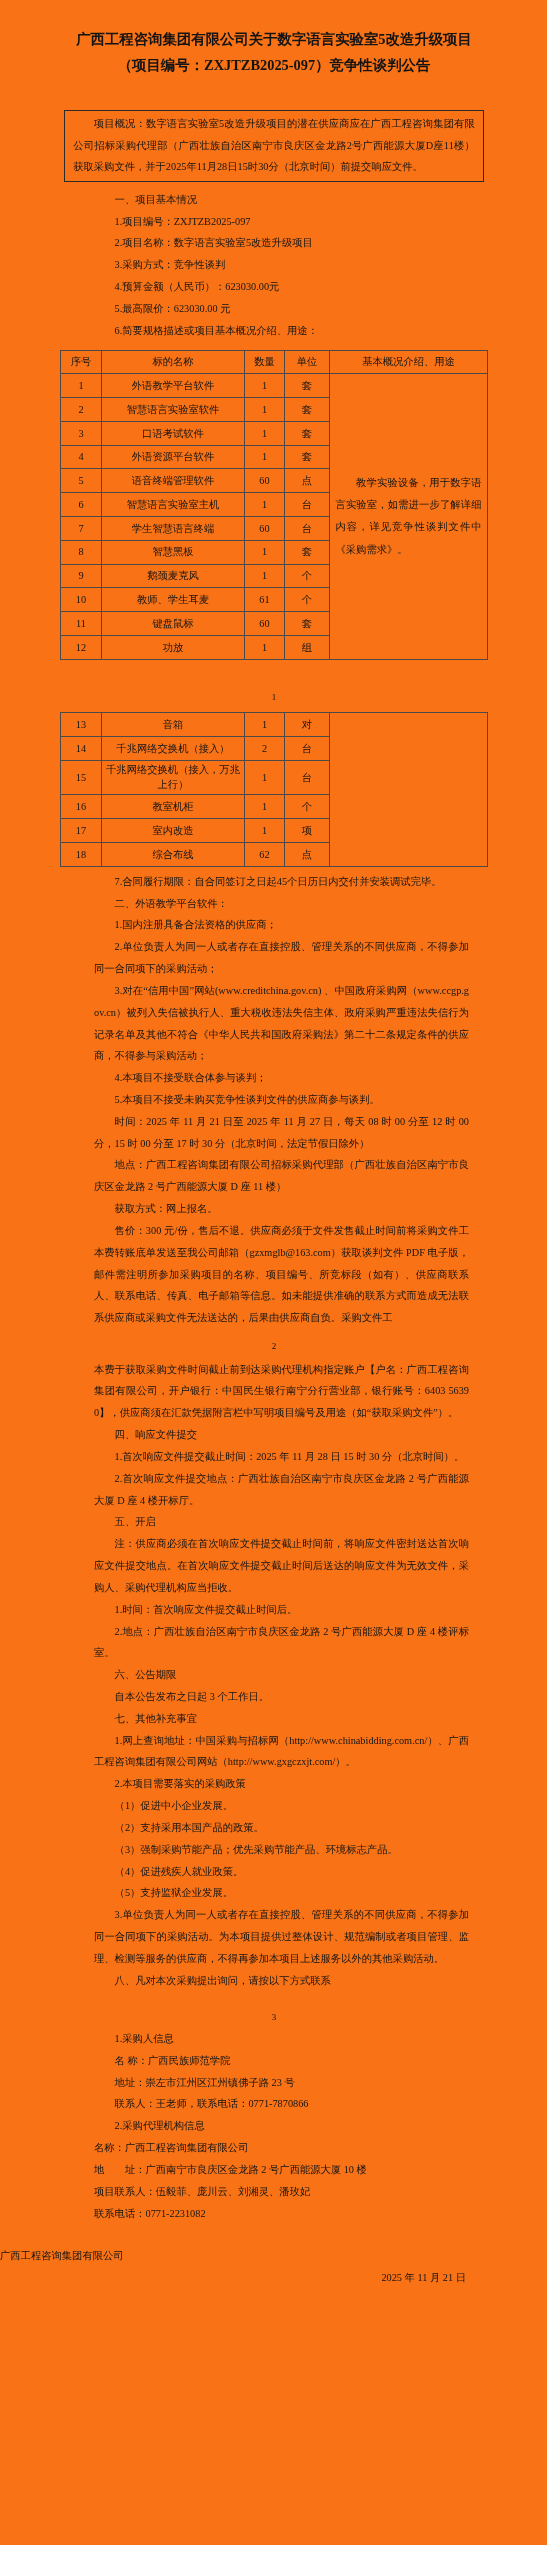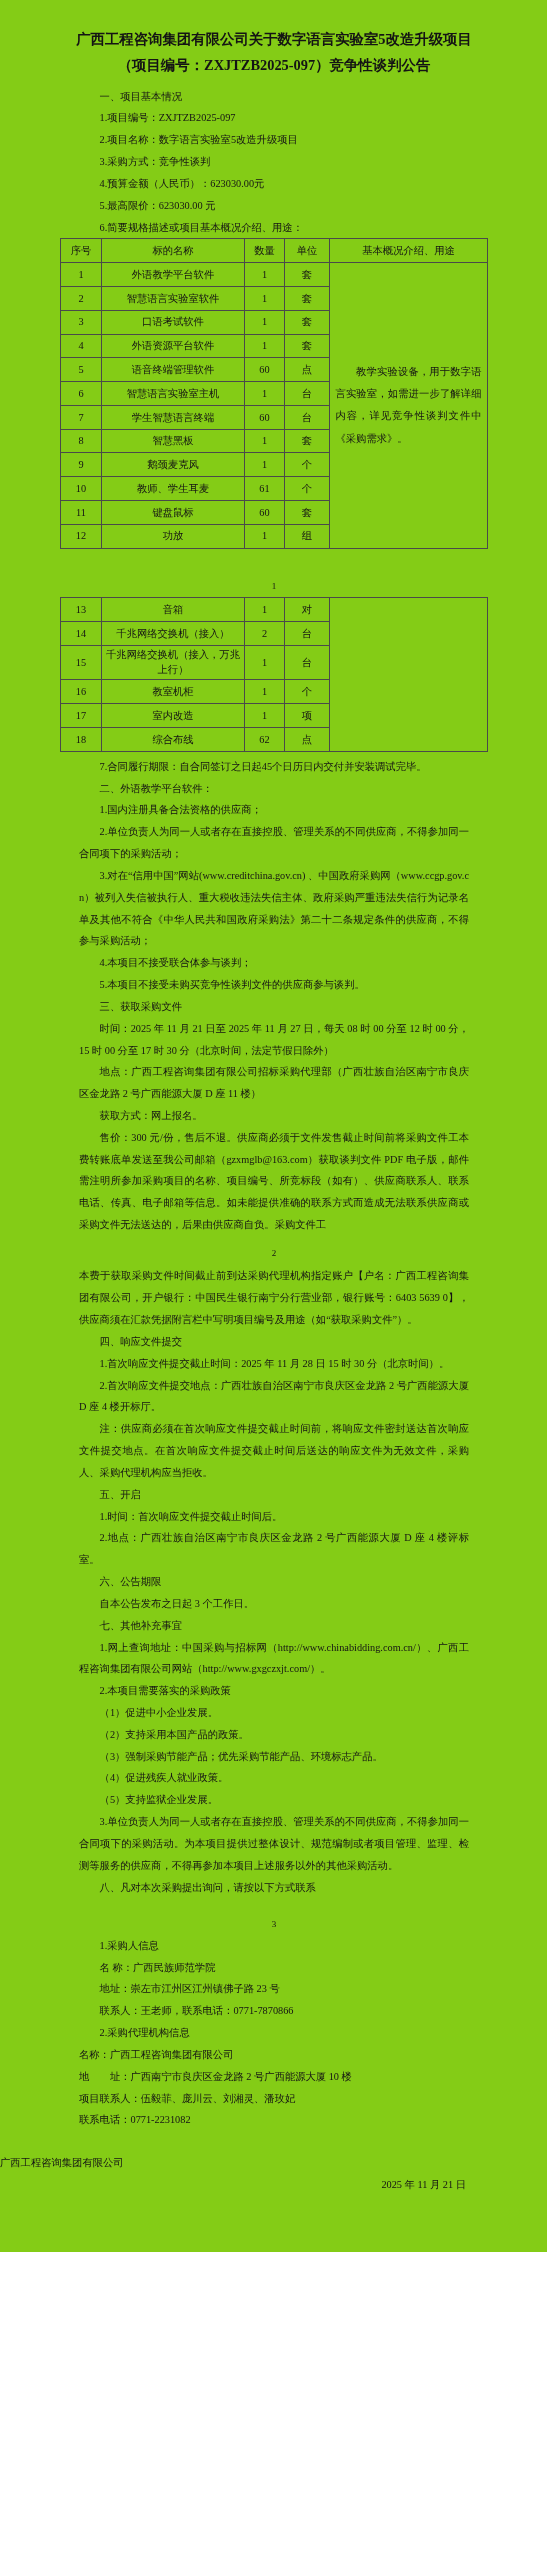--- a/index.html
+++ b/index.html
@@ -1,30 +1,30 @@
 <!DOCTYPE html>
 <html style="font-size:11px"><head>
 <meta charset="utf-8">
 <style>
   html,body{margin:0;padding:0;background:#ffffff;}
   .doc{
     position:relative;
-    width:548px;height:2252px;box-sizing:border-box;overflow:hidden;
-    background:#84cc16;color:#141414;
+    width:548px;height:2545px;box-sizing:border-box;overflow:hidden;
+    background:#f97316;color:#141414;
     font-family:"Liberation Serif","DejaVu Serif",serif;
   }
   .title{margin:0;padding:27px 66px 0;text-align:center;font-size:14.4px;font-weight:bold;line-height:1.8;}
   .title .tline{display:block;}
   .overview-box{margin:31.5px 64px 0;border:0.7px solid #2b2b2b;padding:1.4px 8.2px 2.7px;}
   .para{margin:0;font-size:10.3px;line-height:2.12;text-align:justify;text-indent:2em;word-break:break-all;}
   .noindent{text-indent:0;}
-  .content{padding:0 79px;}
+  .content{padding:0 79px;margin-left:15px;}
   .mt10{margin-top:6.8px;}
   .mt6{margin-top:4.1px;}
-  .itemtable{border-collapse:collapse;margin:0 0 0 60px;width:427px;font-size:10.3px;table-layout:fixed;}
+  .itemtable{border-collapse:collapse;margin:8px 0 0 60px;width:427px;font-size:10.3px;table-layout:fixed;}
   .itemtable th,.itemtable td{border:0.7px solid #4a4a4a;text-align:center;vertical-align:middle;font-weight:normal;padding:1.4px 2.1px;height:20px;line-height:1.5;word-break:break-all;}
   .itemtable .note-cell{vertical-align:middle;}
   .note-cell .para{line-height:2.15;padding:0 3.4px;}
   .pagenum{text-align:center;font-size:9px;line-height:1.6;color:#141414;}
   .pn1{margin:30px 0 4.1px;}
   .pn2{margin:10.3px 0 4.8px;}
   .pn3{margin:18.5px 0 3.4px;}
   .pn4{margin:0;}
   .sign-company{text-align:left;padding-right:48px;margin-top:20.5px;}
   .sign-date{text-align:right;padding-right:82px;}
@@ -33,20 +33,23 @@
 </head>
 <body>
 
 <div class="doc">
 
   <h1 class="title">
     <span class="tline">广西工程咨询集团有限公司关于数字语言实验室5改造升级项目</span>
     <span class="tline">（项目编号：ZXJTZB2025-097）竞争性谈判公告</span>
   </h1>
 
+  <div class="overview-box">
+    <p class="para">项目概况：数字语言实验室5改造升级项目的潜在供应商应在广西工程咨询集团有限公司招标采购代理部（广西壮族自治区南宁市良庆区金龙路2号广西能源大厦D座11楼）获取采购文件，并于2025年11月28日15时30分（北京时间）前提交响应文件。</p>
+  </div>
 
   <div class="content">
     <p class="para mt10">一、项目基本情况</p>
     <p class="para">1.项目编号：ZXJTZB2025-097</p>
     <p class="para">2.项目名称：数字语言实验室5改造升级项目</p>
     <p class="para">3.采购方式：竞争性谈判</p>
     <p class="para">4.预算金额（人民币）：623030.00元</p>
     <p class="para">5.最高限价：623030.00 元</p>
     <p class="para">6.简要规格描述或项目基本概况介绍、用途：</p>
   </div>
@@ -199,38 +202,37 @@
   <div class="content">
     <p class="para mt6">7.合同履行期限：自合同签订之日起45个日历日内交付并安装调试完毕。</p>
 
     <p class="para">二、外语教学平台软件：</p>
     <p class="para">1.国内注册具备合法资格的供应商；</p>
     <p class="para">2.单位负责人为同一人或者存在直接控股、管理关系的不同供应商，不得参加同一合同项下的采购活动；</p>
     <p class="para">3.对在“信用中国”网站(www.creditchina.gov.cn) 、中国政府采购网（www.ccgp.gov.cn）被列入失信被执行人、重大税收违法失信主体、政府采购严重违法失信行为记录名单及其他不符合《中华人民共和国政府采购法》第二十二条规定条件的供应商，不得参与采购活动；</p>
     <p class="para">4.本项目不接受联合体参与谈判；</p>
     <p class="para">5.本项目不接受未购买竞争性谈判文件的供应商参与谈判。</p>
 
-    <p class="para">三、获取采购文件</p>
     <p class="para">时间：2025 年 11 月 21 日至 2025 年 11 月 27 日，每天 08 时 00 分至 12 时 00 分，15 时 00 分至 17 时 30 分（北京时间，法定节假日除外）</p>
     <p class="para">地点：广西工程咨询集团有限公司招标采购代理部（广西壮族自治区南宁市良庆区金龙路 2 号广西能源大厦 D 座 11 楼）</p>
     <p class="para">获取方式：网上报名。</p>
     <p class="para">售价：300 元/份，售后不退。供应商必须于文件发售截止时间前将采购文件工本费转账底单发送至我公司邮箱（gzxmglb@163.com）获取谈判文件 PDF 电子版，邮件需注明所参加采购项目的名称、项目编号、所竞标段（如有）、供应商联系人、联系电话、传真、电子邮箱等信息。如未能提供准确的联系方式而造成无法联系供应商或采购文件无法送达的，后果由供应商自负。采购文件工</p>
   </div>
 
   <div class="pagenum pn2">2</div>
 
   <div class="content">
     <p class="para noindent">本费于获取采购文件时间截止前到达采购代理机构指定账户【户名：广西工程咨询集团有限公司，开户银行：中国民生银行南宁分行营业部，银行账号：6403 5639 0】，供应商须在汇款凭据附言栏中写明项目编号及用途（如“获取采购文件”）。</p>
 
     <p class="para">四、响应文件提交</p>
     <p class="para">1.首次响应文件提交截止时间：2025 年 11 月 28 日 15 时 30 分（北京时间）。</p>
     <p class="para">2.首次响应文件提交地点：广西壮族自治区南宁市良庆区金龙路 2 号广西能源大厦 D 座 4 楼开标厅。</p>
+    <p class="para">五、开启</p>
+
     <p class="para">注：供应商必须在首次响应文件提交截止时间前，将响应文件密封送达首次响应文件提交地点。在首次响应文件提交截止时间后送达的响应文件为无效文件，采购人、采购代理机构应当拒收。</p>
-
-    <p class="para">五、开启</p>
     <p class="para">1.时间：首次响应文件提交截止时间后。</p>
     <p class="para">2.地点：广西壮族自治区南宁市良庆区金龙路 2 号广西能源大厦 D 座 4 楼评标室。</p>
 
     <p class="para">六、公告期限</p>
     <p class="para">自本公告发布之日起 3 个工作日。</p>
 
     <p class="para">七、其他补充事宜</p>
     <p class="para">1.网上查询地址：中国采购与招标网（http://www.chinabidding.com.cn/）、广西工程咨询集团有限公司网站（http://www.gxgczxjt.com/）。</p>
     <p class="para">2.本项目需要落实的采购政策</p>
     <p class="para">（1）促进中小企业发展。</p>

